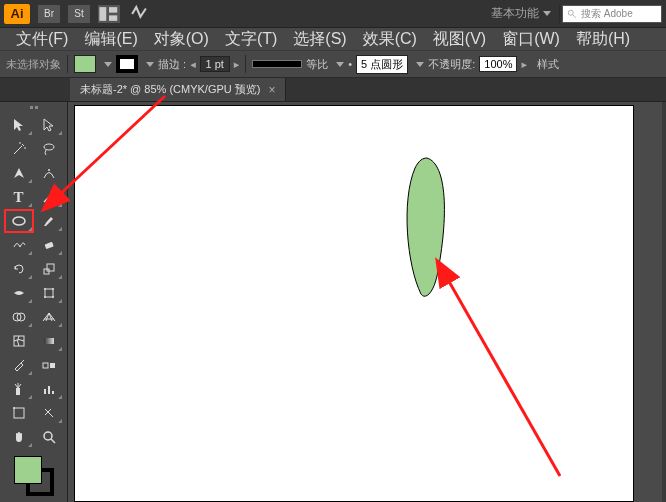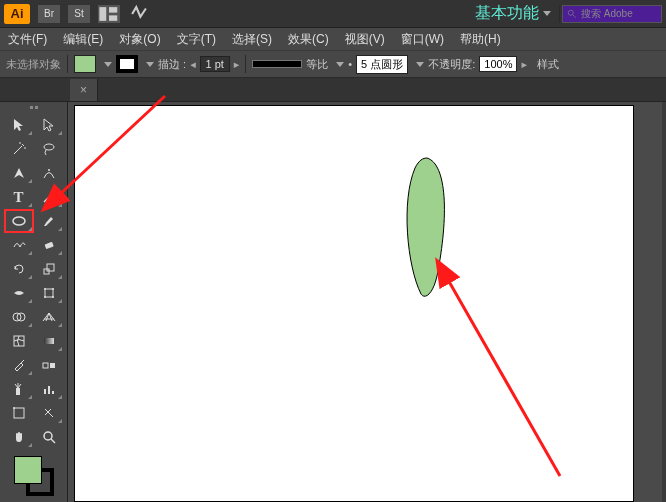--- a/index.html
+++ b/index.html
@@ -1,24 +1,24 @@
 <!DOCTYPE html>
 <html><head>
 <meta charset="utf-8">
 <style>
   * { margin: 0; padding: 0; box-sizing: border-box; font-family: "Microsoft YaHei", sans-serif; }
   body { background: #4a4a4a; width: 666px; height: 502px; overflow: hidden; position: relative; color: #ccc; font-size: 12px; }
   .top-strip { height: 28px; background: #333; display: flex; align-items: center; padding: 0 4px; border-bottom: 1px solid #222; }
   .ai-logo { width: 26px; height: 20px; background: #ff9a00; color: #3f1a00; font-weight: bold; font-size: 13px; display: flex; align-items: center; justify-content: center; border-radius: 2px; margin-right: 8px; }
   .tb-sq { width: 22px; height: 18px; background: #555; margin-right: 8px; display: flex; align-items: center; justify-content: center; font-size: 10px; color: #ddd; }
   .tb-flex { flex: 1; }
-  .basic-fn { font-size: 16px; color: #5eead4; padding: 0 6px; }
+  .basic-fn { font-size: 12px; color: #a3a3a3; padding: 0 6px; }
   .tri-down { border-left:4px solid transparent;border-right:4px solid transparent;border-top:5px solid #aaa;display:inline-block;margin-left:4px;vertical-align:middle;}
-  .search-box { background:#4c1d95;border:1px solid #555;height:18px;width:100px;display:flex;align-items:center;padding:0 4px;font-size:10px;color:#888;}
-  .menu-bar { height: 22px; background: #474747; display: flex; align-items: center; padding: 0 0; font-size: 12px; color: #ddd; }
+  .search-box { background:#ffffff;border:1px solid #555;height:18px;width:100px;display:flex;align-items:center;padding:0 4px;font-size:10px;color:#888;}
+  .menu-bar { height: 22px; background: #474747; display: flex; align-items: center; padding: 0 8px; font-size: 16px; color: #ddd; }
   .menu-item { padding: 0 8px; cursor: default; }
   .options-bar { height: 28px; background: #474747; display: flex; align-items: center; padding: 0 6px; border-top: 1px solid #3a3a3a; border-bottom: 1px solid #2a2a2a; font-size: 11px; gap: 4px; }
   .no-sel { color: #aaa; font-size: 11px; white-space: nowrap; }
   .swatch { width: 22px; height: 18px; border: 1px solid #222; }
   .fill-sw { background: #9ed18e; }
   .stroke-sw { background: #fff; border: 4px solid #000; }
   .opt-label { color: #ccc; }
   .num-field { background: #333; border: 1px solid #222; padding: 1px 4px; color: #ddd; min-width: 30px; text-align: center; }
   .line-swatch { width: 50px; height: 8px; background: #000; border: 1px solid #777; }
   .opacity-field { background:#fff;color:#000;border:1px solid #222;padding:1px 4px;min-width:36px;}
@@ -107,20 +107,21 @@
   <span class="num-field" style="background:#fff;color:#000">5 点圆形</span>
     <span class="tri-down"></span>
   <span class="opt-label">不透明度:</span>
   <span class="opacity-field">100%</span>
   <span style="color:#aaa">▸</span>
   <span class="style-btn">样式</span>
 </div>
 
 <div class="tab-strip">
   <div class="doc-tab">
+    <span>未标题-2* @ 85% (CMYK/GPU 预览)</span>
     <span class="tab-x">×</span>
   </div>
 </div>
 
 <div class="main-row">
   <div class="tool-col">
     <div class="tool-dbl">
         <div></div>
         <div></div>
       </div>

